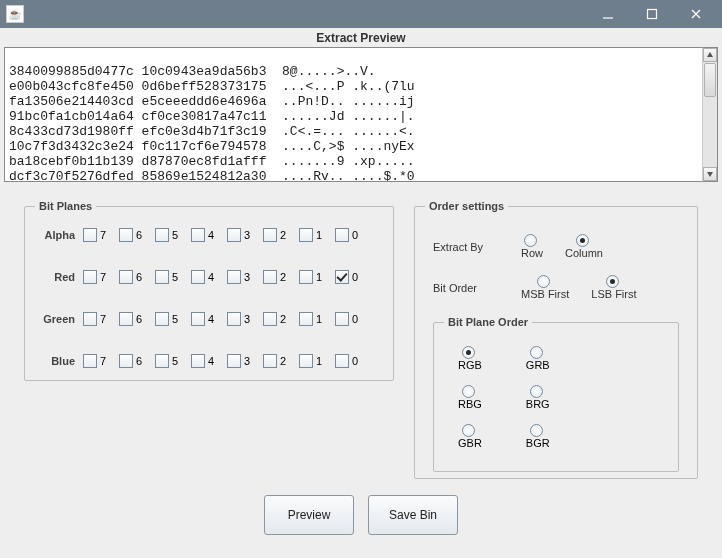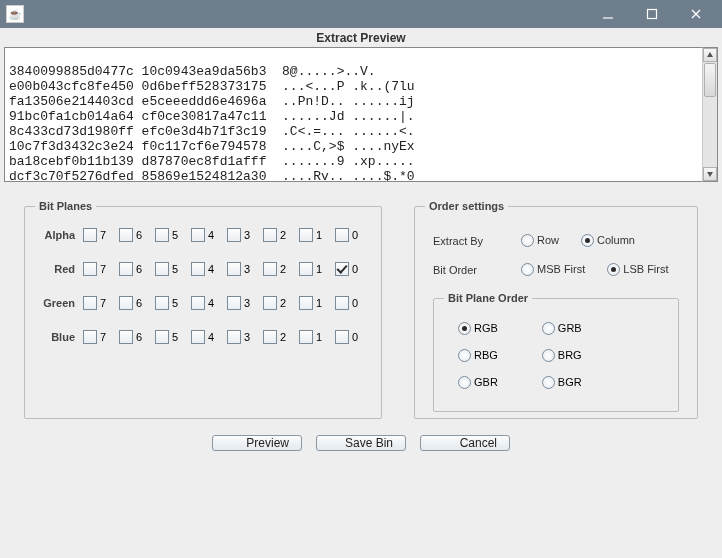--- a/index.html
+++ b/index.html
@@ -102,38 +102,38 @@
     width: 12px;
     background: linear-gradient(#f4f4f4,#d8d8d8);
     border: 1px solid #b0b0b0;
     border-radius: 2px;
   }
   .panels {
     display: flex;
     gap: 20px;
     padding: 18px 24px 6px 24px;
   }
-  .leftcol { width: 370px; display:flex; flex-direction:row; gap:16px; }
+  .leftcol { width: 370px; display:flex; flex-direction:column; gap:16px; }
   .rightcol { flex:1; }
   fieldset {
     border: 1px solid #bdbdbd;
     border-radius: 2px;
     padding: 16px 10px 12px 10px;
     margin: 0;
   }
   legend {
     padding: 0 4px;
     font-weight: bold;
     color: #444;
     font-size: 11px;
   }
   .planesgrid {
     display: grid;
     grid-template-columns: 48px repeat(8, 36px);
-    row-gap: 20px;
+    row-gap: 28px;
     align-items: center;
   }
   .rowlabel { text-align: right; padding-right: 8px; font-weight: bold; color:#444; }
   .chkcell { display:flex; align-items:center; gap:3px; }
   .jcheck {
     width: 14px; height: 14px;
     border: 1px solid #7a8a99;
     background: linear-gradient(#fdfdfd,#e9eef3);
     display:inline-flex; align-items:center; justify-content:center;
   }
@@ -164,44 +164,44 @@
     background: radial-gradient(#fff,#e4ebf1);
     display:inline-flex; align-items:center; justify-content:center;
     margin-right: 3px;
   }
   .jradio.selected::after {
     content:"";
     width: 5px; height:5px;
     background:#2a2a2a;
     border-radius:50%;
   }
-  .rlabel { display:inline-flex; align-items:flex-start; margin-right: 12px; }
+  .rlabel { display:inline-flex; align-items:center; margin-right: 12px; flex-direction: column; }
   .bitplaneorder {
     border: 1px solid #bdbdbd;
     margin: 0 8px 0 8px;
     padding: 12px 10px 8px 10px;
   }
   .bporow {
     display:flex; gap: 32px; margin: 6px 0 14px 14px;
   }
   .buttonsbar {
     display:flex;
     gap: 14px;
     justify-content: center;
     padding: 10px 0 8px 0;
   }
   .jbutton {
     min-width: 90px;
-    padding: 0 12px;
+    padding: 12px 12px;
     border: 1px solid #8a97a3;
     background: linear-gradient(#fbfcfd,#e3e9ee);
     border-radius: 3px;
     font-size: 12px;
     color: #222;
-    text-align: right;
+    text-align: center;
   }
 </style>
 </head>
 <body>
 
 <div class="titlebar">
   <div class="java-icon">☕</div>
   <span></span>
   <div class="winbtns">
     <div class="winbtn">
@@ -457,15 +457,14 @@
               </div>
             </div>
         </fieldset>
       </fieldset>
     </div>
   </div>
 
   <div class="buttonsbar">
     <div class="jbutton">Preview</div>
     <div class="jbutton">Save Bin</div>
-    <div class="jbutton">Cancel</div>
   </div>
 </div>
 
 </body></html>

